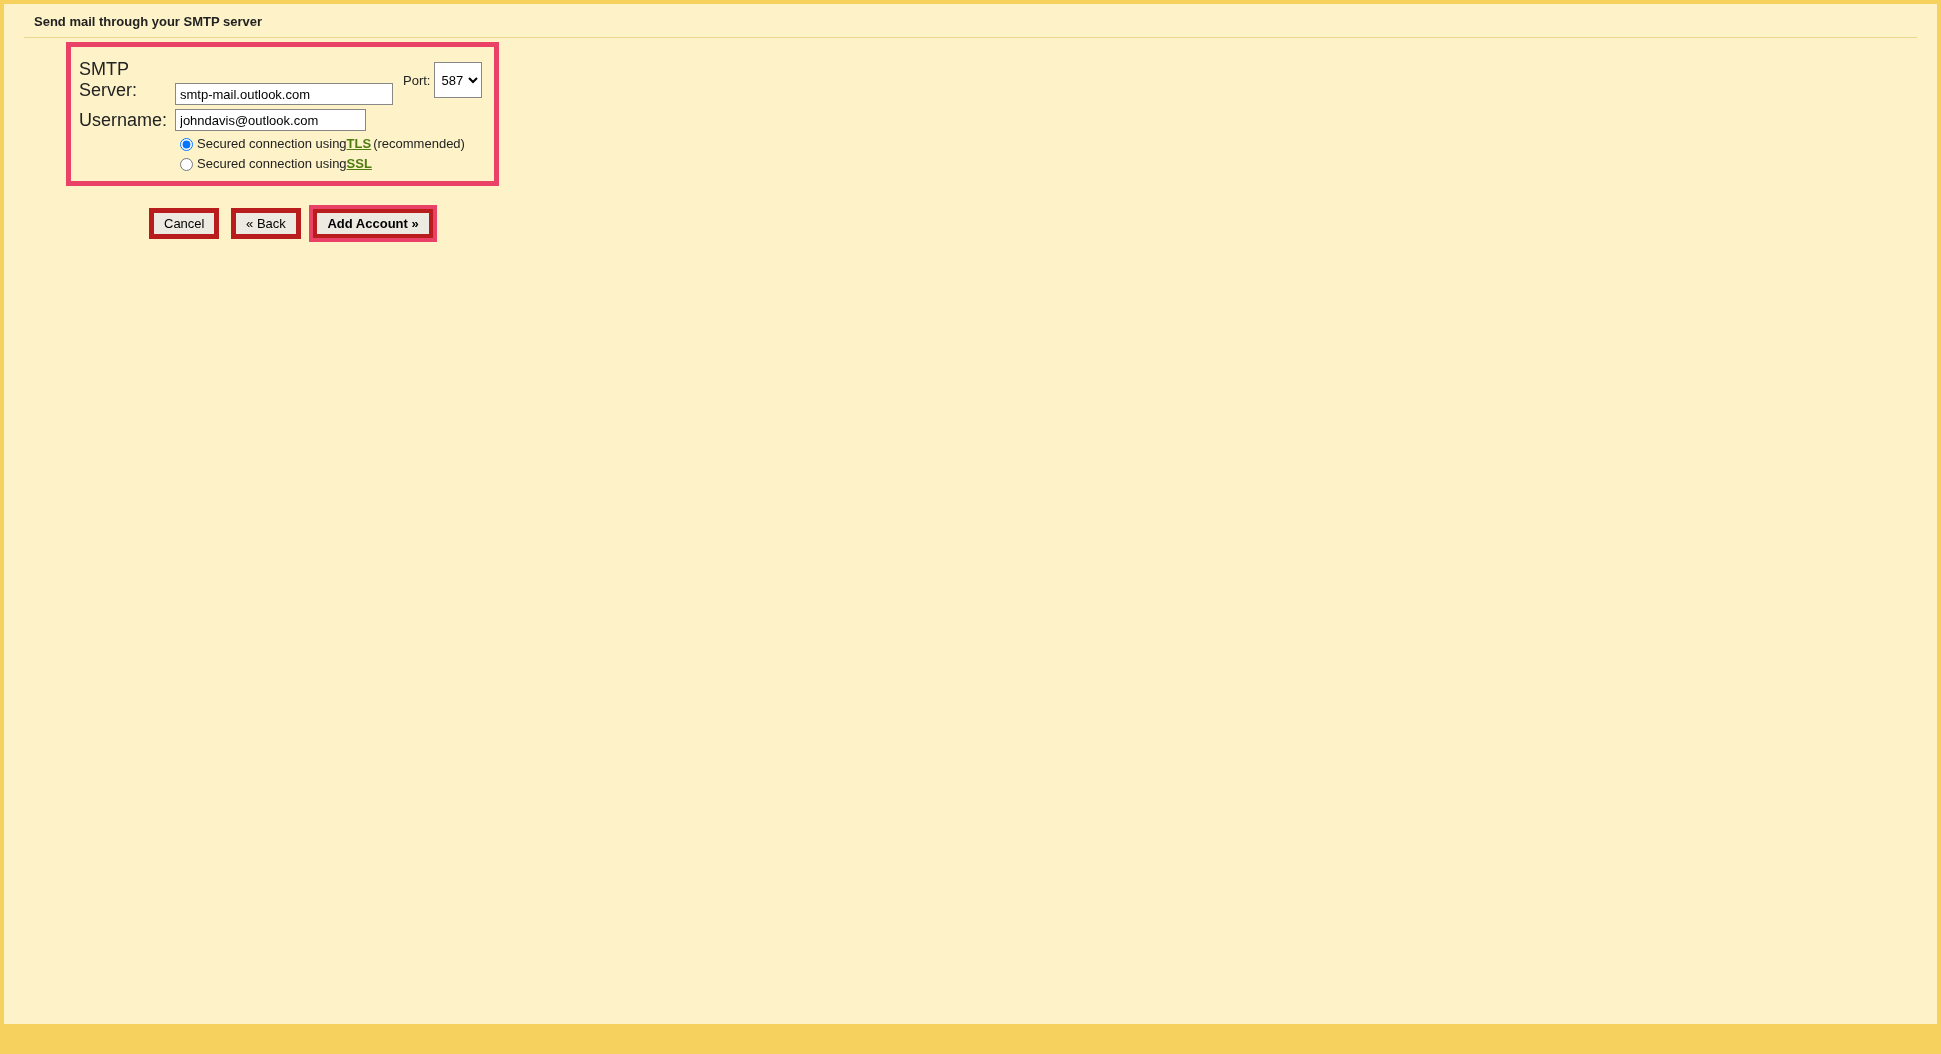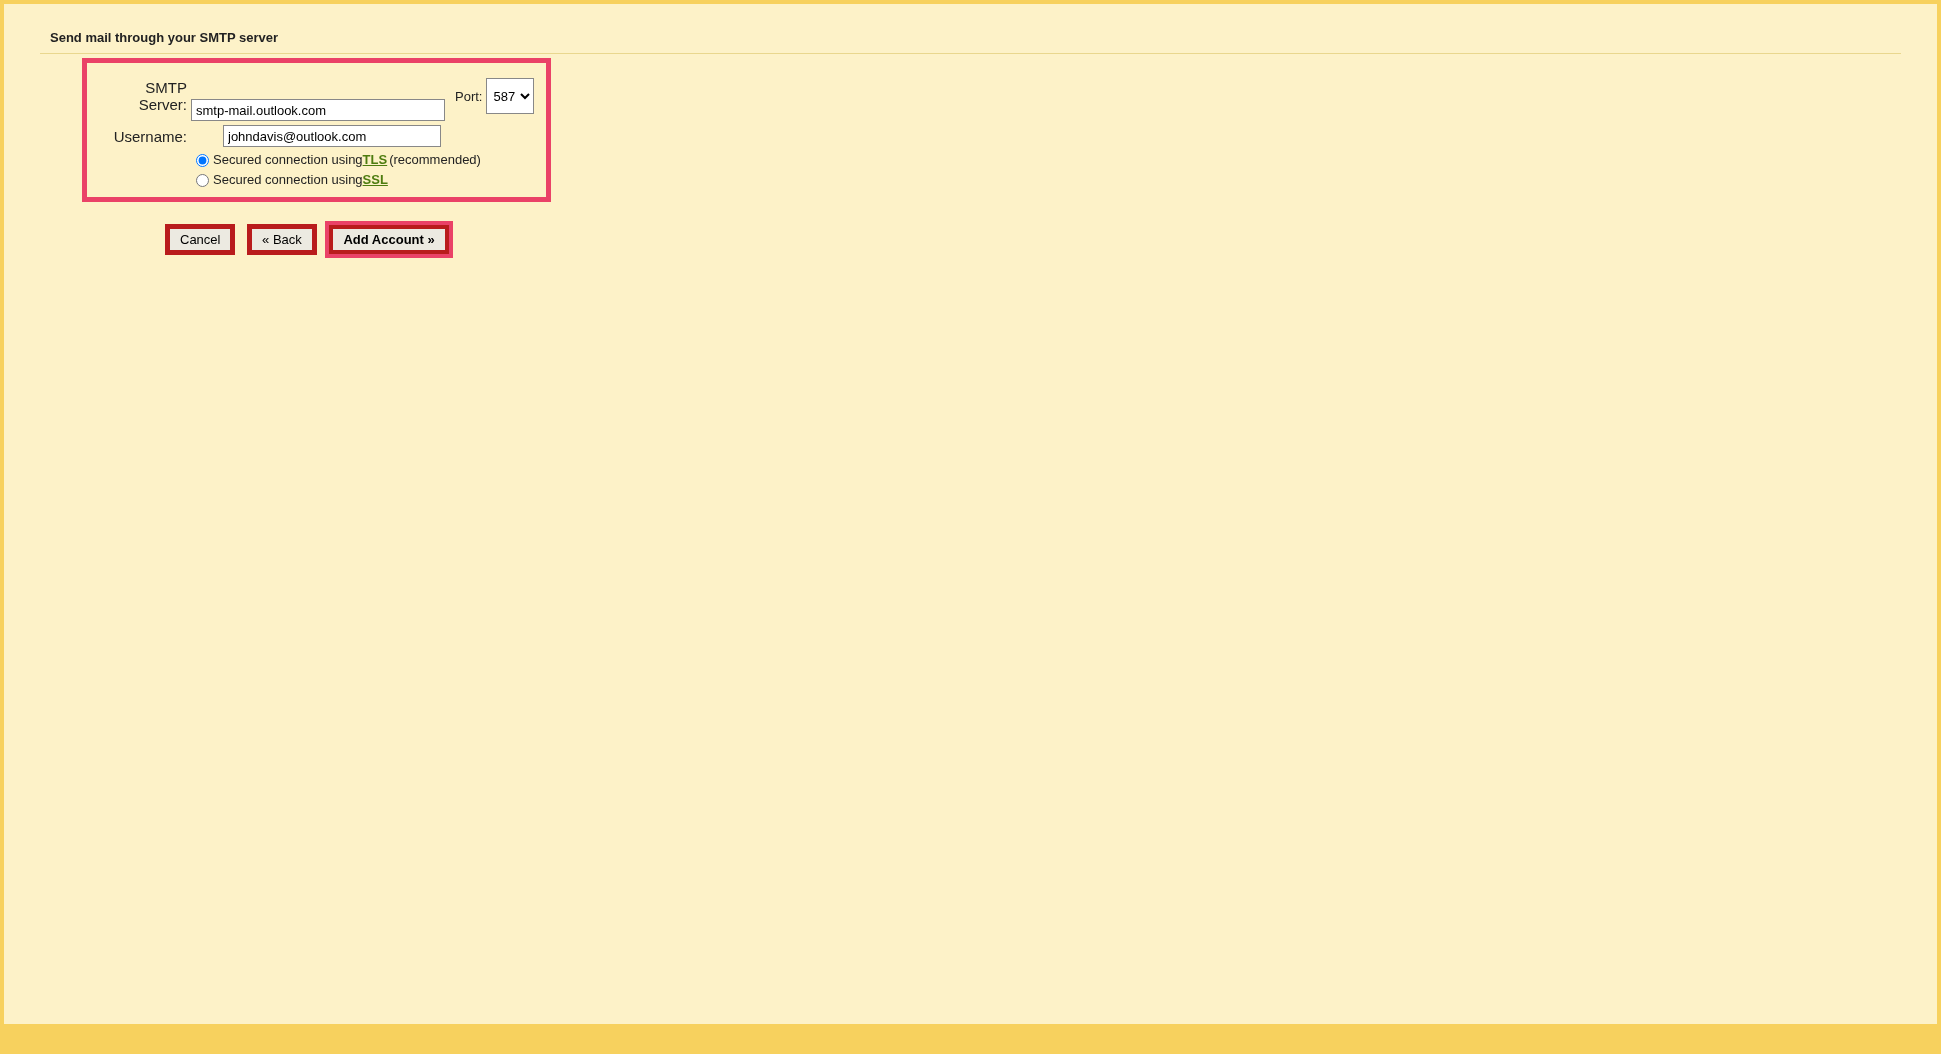--- a/index.html
+++ b/index.html
@@ -17,21 +17,21 @@
     }
     .header-bar {
       background: #f7d15e;
       padding: 6px 10px;
       font-weight: bold;
       font-size: 16px;
     }
     .inner {
       background: #fdf2c8;
       min-height: calc(100vh - 34px);
-      padding: 16px;
+      padding: 0;
     }
     .subtitle {
       font-weight: bold;
       font-size: 13px;
       padding: 10px 30px 8px;
     }
     .divider {
       border: none;
       border-top: 1px solid #e9d78e;
       margin: 0 20px;
@@ -51,41 +51,40 @@
       display: inline-block;
       min-width: 418px;
     }
     .form-row {
       display: flex;
       align-items: center;
       margin-bottom: 4px;
     }
     .form-label {
       width: 92px;
-      text-align: right;
       margin-right: 4px;
-      font-size: 15px;
+      font-size: 18px;
     }
     .text-input {
       border: 1px solid #888;
       background: #fff;
       padding: 2px 4px;
       font-size: 13px;
       height: 22px;
     }
-    .smtp-input { width: 254px; margin-top: 28px; }
+    .smtp-input { width: 218px; margin-top: 28px; }
     .port-label { margin: 0 4px 0 10px; font-size: 13px; }
     .port-select {
       border: 1px solid #888;
       background: #fff;
       font-size: 13px;
       height: 36px;
       padding: 0 2px;
     }
-    .user-input, .pass-input { width: 218px; margin-left: 32px; }
+    .user-input, .pass-input { width: 191px; }
     .radio-row {
       display: flex;
       align-items: center;
       margin-left: 96px;
       margin-top: 4px;
       font-size: 13px;
     }
     .radio-row input[type="radio"] {
       margin-right: 4px;
     }

